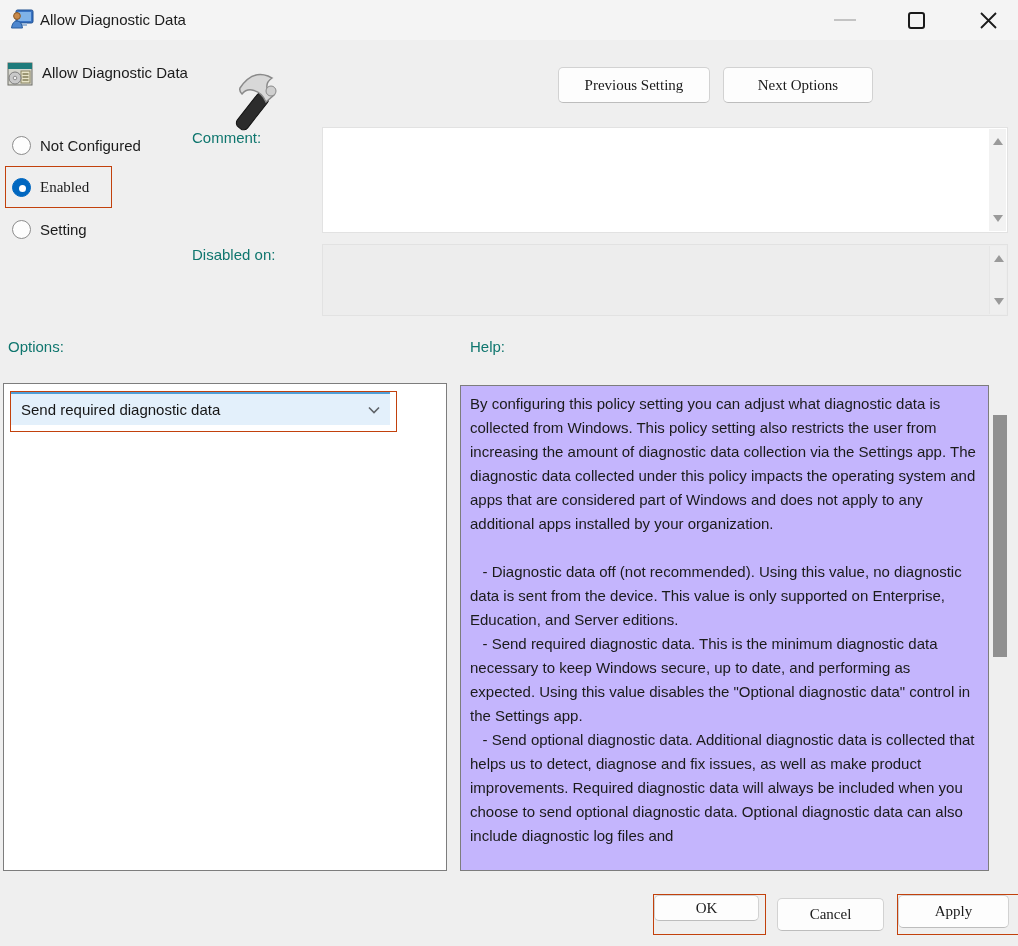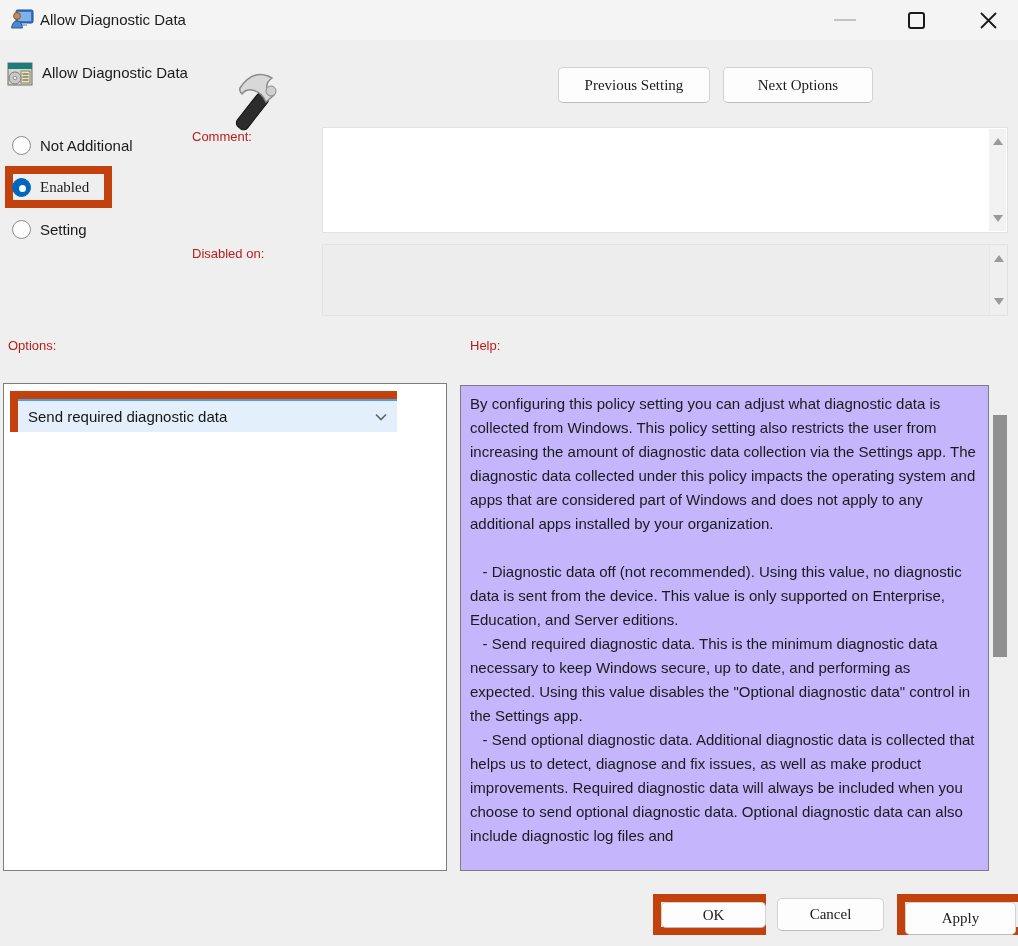--- a/index.html
+++ b/index.html
@@ -22,29 +22,29 @@
   .hammer { position:absolute; left:222px; top:64px; width:60px; height:68px; }
   
   .btn {
     background:#fdfdfd; border:1px solid #d2d2d2; border-bottom-color:#bdbdbd;
     border-radius:5px; font-family:Liberation Serif, serif; font-size:15px; color:#1b1b1b;
     display:flex; align-items:center; justify-content:center;
   }
   .prev-btn { position:absolute; left:558px; top:67px; width:152px; height:36px; }
   .next-btn { position:absolute; left:723px; top:67px; width:150px; height:36px; }
   
-  .ann { position:absolute; border:8px solid #c2410c; }
+  .ann { position:absolute; border:1px solid #c2410c; }
   
   .radio-row { position:absolute; display:flex; align-items:center; gap:9px; height:20px; }
   .radio-circle { width:19px; height:19px; border-radius:50%; background:#fdfdfd; border:1px solid #8c8c8c; position:relative; flex:none; }
   .radio-circle.checked { background:#0067c0; border-color:#0067c0; }
   .radio-circle.checked::after { content:""; position:absolute; left:6px; top:6px; width:7px; height:7px; border-radius:50%; background:#ffffff; }
   .radio-label { font-size:15px; color:#1b1b1b; white-space:nowrap; }
   
-  .field-label { position:absolute; font-size:13px; color:#b91c1c; }
+  .field-label { position:absolute; font-size:15px; color:#0f766e; }
   .textbox { position:absolute; background:#ffffff; border:1px solid #e2e2e2; }
   .textbox.disabled { background:#ededed; }
   .scroll-track { position:absolute; right:1px; top:1px; bottom:1px; width:17px; background:#f2f2f2; }
   .textbox.disabled .scroll-track { background:#efefef; border-left:1px solid #e6e6e6; }
   .tri-up { position:absolute; left:4px; top:9px; width:0; height:0;
     border-left:5px solid transparent; border-right:5px solid transparent; border-bottom:7px solid #9a9a9a; }
   .tri-down { position:absolute; left:4px; bottom:9px; width:0; height:0;
     border-left:5px solid transparent; border-right:5px solid transparent; border-top:7px solid #9a9a9a; }
   
   .options-panel { position:absolute; left:3px; top:383px; width:444px; height:488px; background:#ffffff; border:1px solid #7d7d7d; }
@@ -110,21 +110,21 @@
     <rect x="24" y="26" width="13" height="42" rx="5" fill="#2c2c2c" stroke="#111" transform="rotate(38 30 47)"></rect>
     <path d="M18 24 Q30 6 46 12 L50 14 Q44 18 45 24 Q46 30 52 31 L44 38 Q40 28 30 26 Q24 25 20 30 Q17 27 18 24 Z" fill="#d8d8d8" stroke="#8a8a8a" stroke-width="1.5"></path>
     <circle cx="49" cy="27" r="5" fill="#cfcfcf" stroke="#8a8a8a"></circle>
   </svg>
 
   <button class="btn prev-btn">Previous Setting</button>
   <button class="btn next-btn">Next Options</button>
 
   <div class="radio-row" style="left:12px; top:135px;">
     <span class="radio-circle"></span>
-    <span class="radio-label">Not Additional</span>
+    <span class="radio-label">Not Configured</span>
   </div>
 
   <div class="ann" style="left:5px; top:166px; width:107px; height:42px;"></div>
   <div class="radio-row" style="left:12px; top:177px;font-family:Liberation Serif, serif;">
     <span class="radio-circle checked"></span>
     <span class="radio-label">Enabled</span>
   </div>
 
   <div class="radio-row" style="left:12px; top:219px;">
     <span class="radio-circle"></span>

